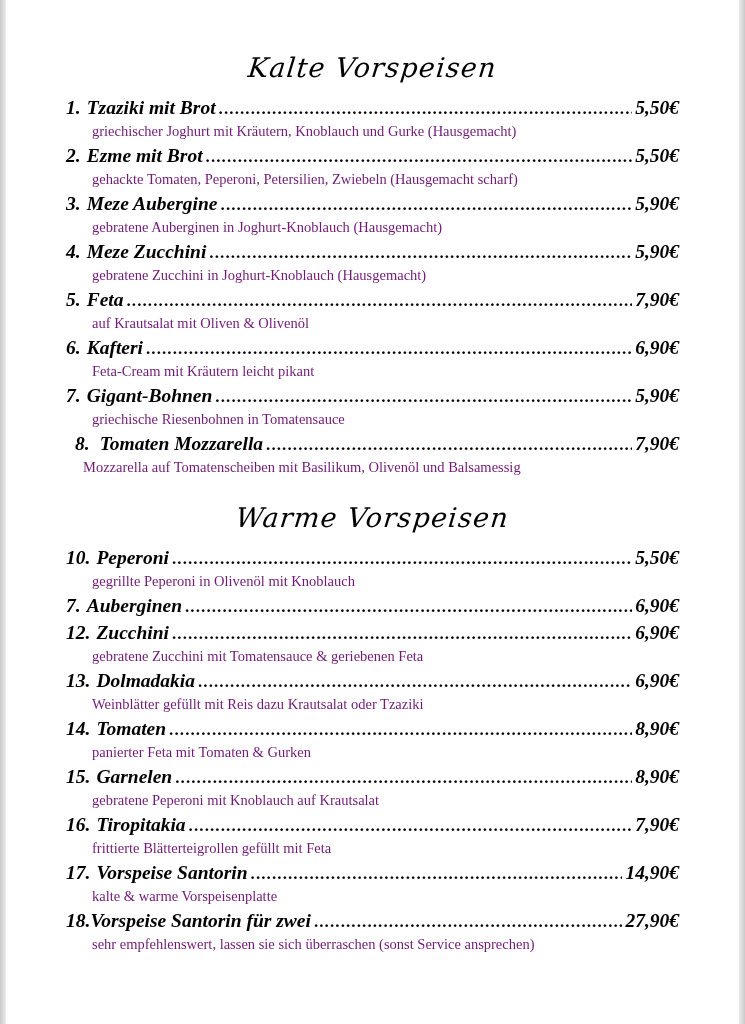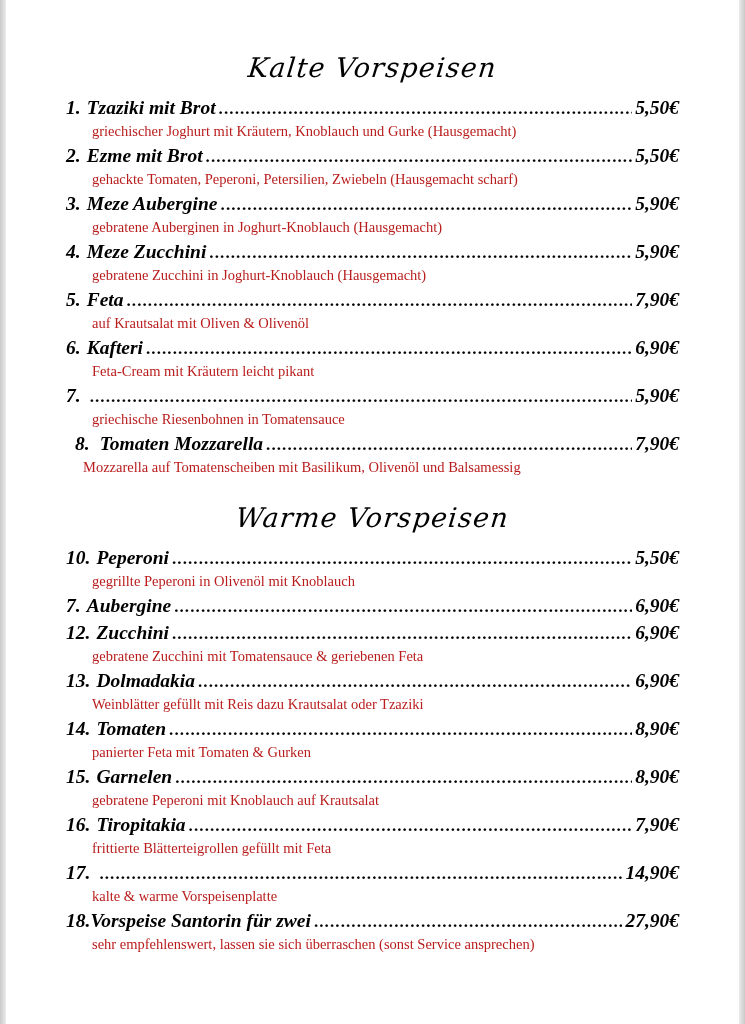--- a/index.html
+++ b/index.html
@@ -81,21 +81,21 @@
             "......................................................................................";
   }
 
   .entry-price { flex:0 0 auto; text-align:left;font-style:italic; }
 
   .entry-desc {
     font-style:normal;
     font-weight:normal;
     font-size:14.5px;
     line-height:21px;
-    color:#b91c1c;
+    color:#701a75;
     padding-left:26px;
     white-space:nowrap;
   }
 
   
   .entry.wide-num .entry-line { padding-left:9px; }
   .entry.wide-num .entry-num  { padding-right:10px; }
   .entry.wide-num .entry-desc { padding-left:17px; }
 
   
@@ -164,20 +164,21 @@
               <span class="entry-num">6.</span>
               <span class="entry-name">Kafteri</span>
               <span class="leader"></span>
               <span class="entry-price">6,90€</span>
             </div>
             <div class="entry-desc">Feta-Cream mit Kräutern leicht pikant</div>
           </div>
           <div class="entry">
             <div class="entry-line">
               <span class="entry-num">7.</span>
+              <span class="entry-name">Gigant-Bohnen</span>
               <span class="leader"></span>
               <span class="entry-price">5,90€</span>
             </div>
             <div class="entry-desc">griechische Riesenbohnen in Tomatensauce</div>
           </div>
           <div class="entry wide-num">
             <div class="entry-line">
               <span class="entry-num">8.</span>
               <span class="entry-name">Tomaten Mozzarella</span>
               <span class="leader"></span>
@@ -196,21 +197,21 @@
               <span class="entry-num">10.</span>
               <span class="entry-name">Peperoni</span>
               <span class="leader"></span>
               <span class="entry-price">5,50€</span>
             </div>
             <div class="entry-desc">gegrillte Peperoni in Olivenöl mit Knoblauch</div>
           </div>
           <div class="entry">
             <div class="entry-line">
               <span class="entry-num">7.</span>
-              <span class="entry-name">Aubergine</span>
+              <span class="entry-name">Auberginen</span>
               <span class="leader"></span>
               <span class="entry-price">6,90€</span>
             </div>
           </div>
           <div class="entry">
             <div class="entry-line">
               <span class="entry-num">12.</span>
               <span class="entry-name">Zucchini</span>
               <span class="leader"></span>
               <span class="entry-price">6,90€</span>
@@ -249,20 +250,21 @@
               <span class="entry-num">16.</span>
               <span class="entry-name">Tiropitakia</span>
               <span class="leader"></span>
               <span class="entry-price">7,90€</span>
             </div>
             <div class="entry-desc">frittierte Blätterteigrollen gefüllt mit Feta</div>
           </div>
           <div class="entry">
             <div class="entry-line">
               <span class="entry-num">17.</span>
+              <span class="entry-name">Vorspeise Santorin</span>
               <span class="leader"></span>
               <span class="entry-price">14,90€</span>
             </div>
             <div class="entry-desc">kalte &amp; warme Vorspeisenplatte</div>
           </div>
           <div class="entry tight-num">
             <div class="entry-line">
               <span class="entry-num">18.</span>
               <span class="entry-name">Vorspeise Santorin für zwei</span>
               <span class="leader"></span>

